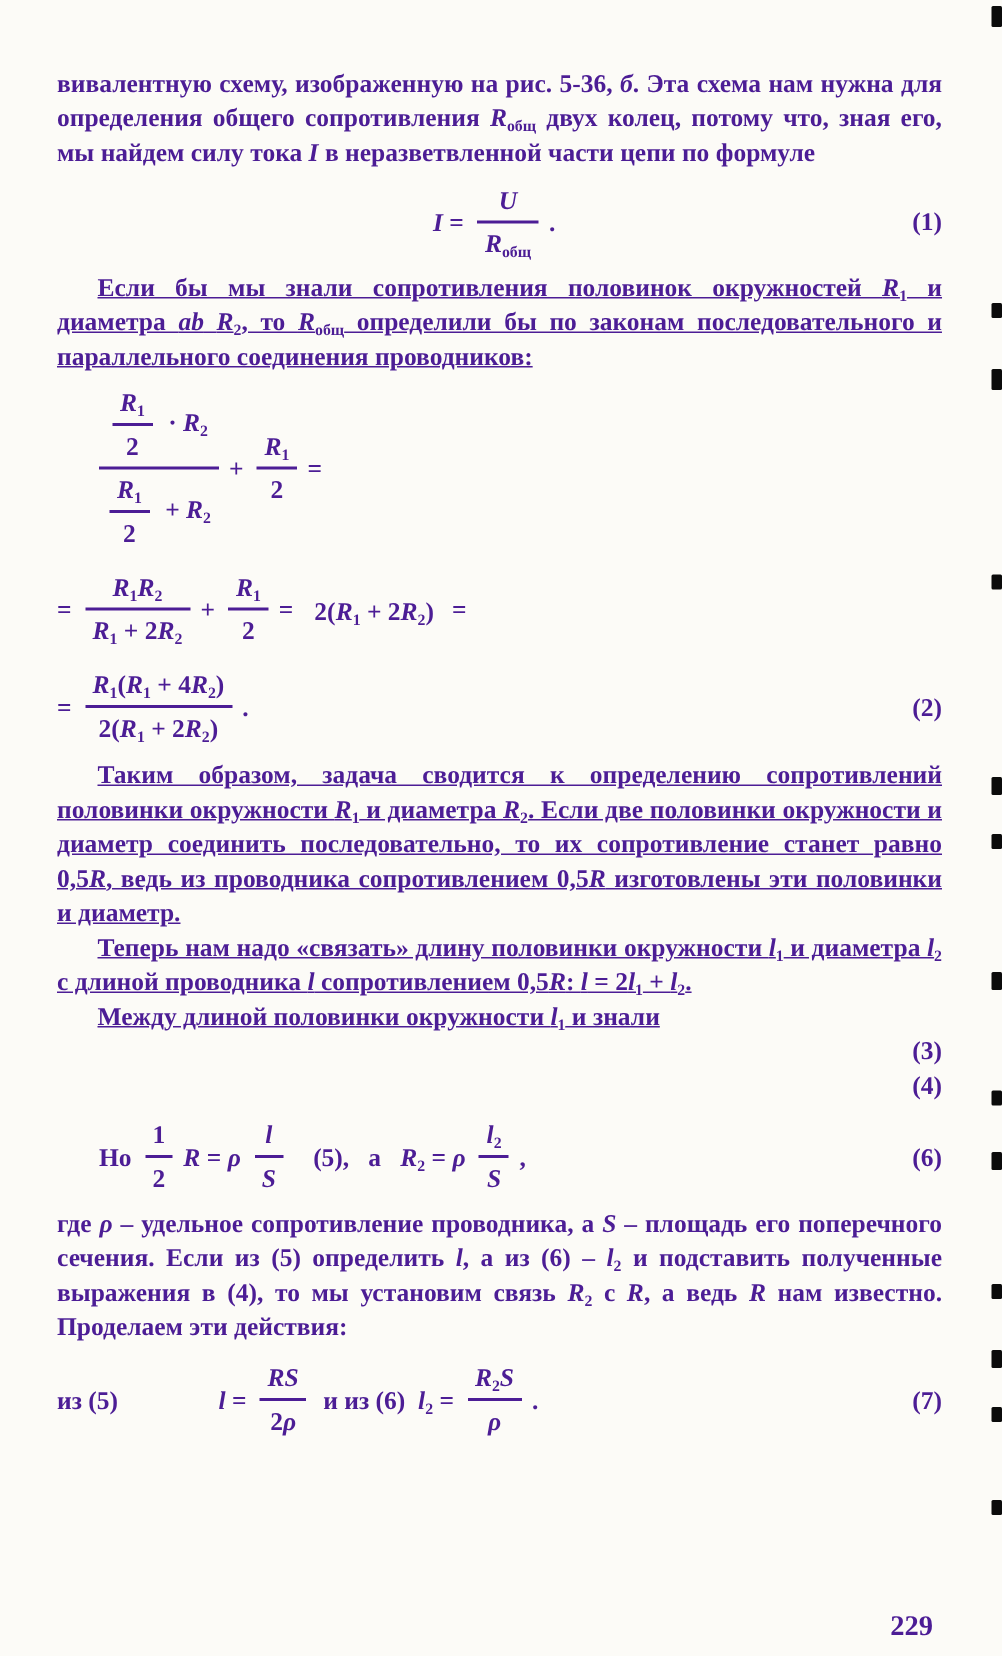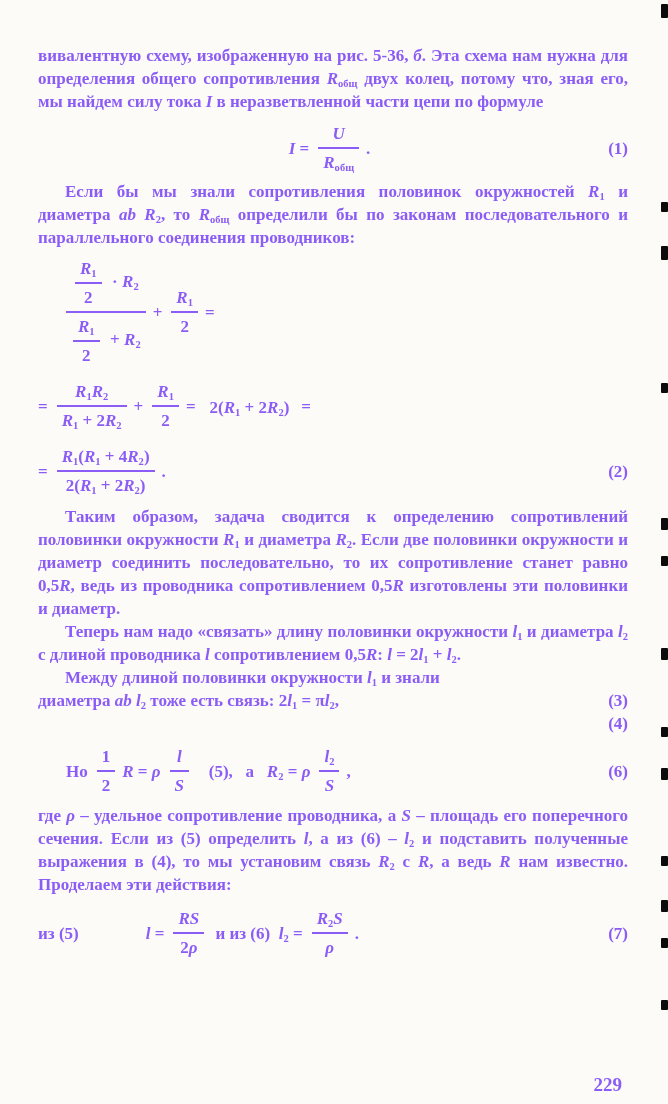--- a/index.html
+++ b/index.html
@@ -6,29 +6,29 @@
   html, body { margin: 0; padding: 0; }
   body {
     width: 668px; height: 1104px;
     background: #efeeea;
     font-family: "Liberation Serif", "DejaVu Serif", serif;
   }
   .page {
     position: relative;
     width: 668px; height: 1104px;
     background: #fcfbf7;
-    color: #8b5cf6;
+    color: #4c1d95;
     font-size: 17px;
     line-height: 23px;
     font-weight: 600;
     padding: 44px 40px 0 38px;
     overflow: hidden;
   }
   p.body { margin: 0; text-align: justify; }
-  .indent { text-indent: 27px; }
+  .indent { text-indent: 27px; text-decoration: underline; }
   .it  { font-style: italic; }
   .sub { font-size: 0.62em; vertical-align: -0.32em; line-height: 0; }
   .sup { font-size: 0.62em; vertical-align: 0.55em;  line-height: 0; }
   .frac {
     display: inline-flex; flex-direction: column; align-items: stretch;
     vertical-align: middle; text-align: center; margin: 0 2px;
     white-space: nowrap;
   }
   .frac > .num { display: block; border-bottom: 2px solid currentColor; padding: 0 5px 2px; }
   .frac > .den { display: block; padding: 2px 5px 0; }
@@ -119,21 +119,20 @@
     </div>
   </div>
 
   <p class="body indent"><span>Таким образом, задача сводится к определению сопротивлений половинки окружности </span><span class="it">R</span><span class="sub">1</span><span> и диаметра </span><span class="it">R</span><span class="sub">2</span><span>. Если две половинки окружности и диаметр соединить последовательно, то их сопротивление станет равно 0,5</span><span class="it">R</span><span>, ведь из проводника сопротивлением 0,5</span><span class="it">R</span><span> изготовлены эти половинки и диаметр.</span></p>
 
   <p class="body indent"><span>Теперь нам надо «связать» длину половинки окружности </span><span class="it">l</span><span class="sub">1</span><span> и диаметра </span><span class="it">l</span><span class="sub">2</span><span> с длиной проводника </span><span class="it">l</span><span> сопротивлением 0,5</span><span class="it">R</span><span>: </span><span class="it">l</span><span> = 2</span><span class="it">l</span><span class="sub">1</span><span> + </span><span class="it">l</span><span class="sub">2</span><span>.</span></p>
 
   <div>
     <p class="body indent"><span>Между длиной половинки окружности </span><span class="it">l</span><span class="sub">1</span><span> и знали</span></p>
     <div class="eqrow">
-      <span><span>диаметра </span><span class="it">ab</span><span> </span><span class="it">l</span><span class="sub">2</span><span> тоже есть связь: 2</span><span class="it">l</span><span class="sub">1</span><span> = π</span><span class="it">l</span><span class="sub">2</span><span>,</span></span>
       <span class="eqnum">(3)</span>
     </div>
     <div class="eqrow">
       <span class="eqnum">(4)</span>
     </div>
   </div>
 
   <div class="eqrow" style="margin:10px 0 7px">
     <span class="lbl" style="margin-left:28px">Но</span>
     <span class="frac">

